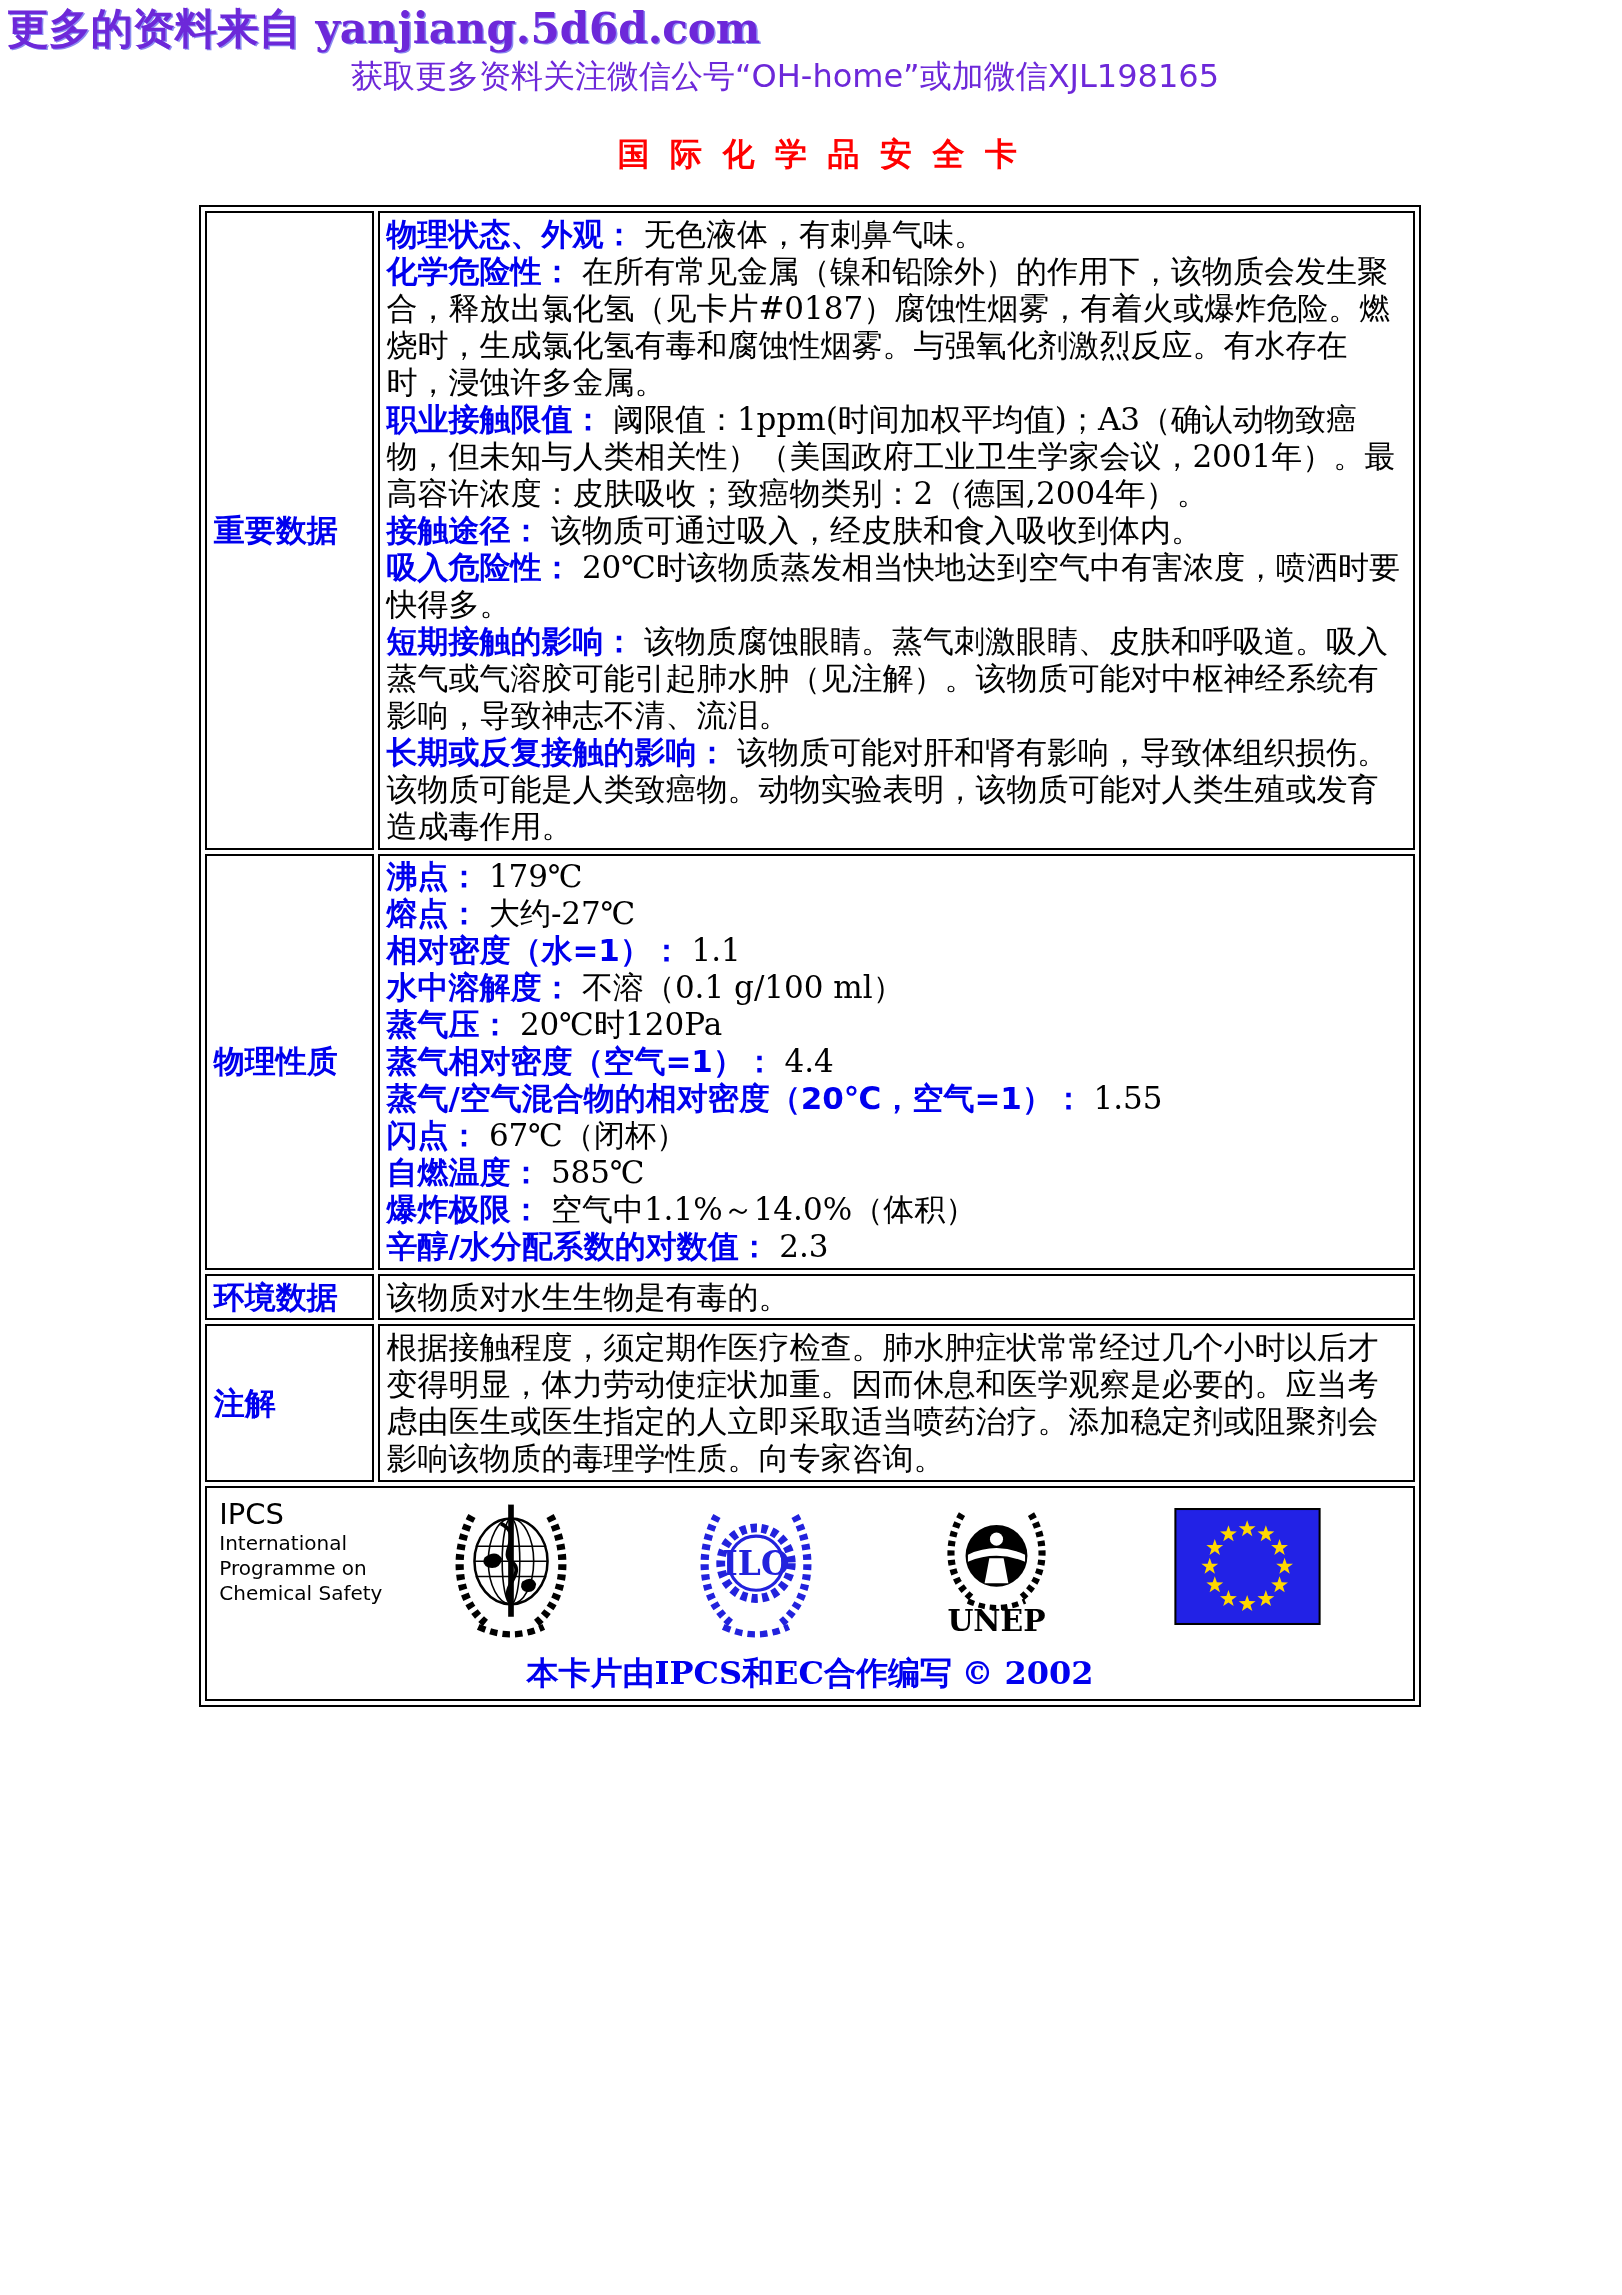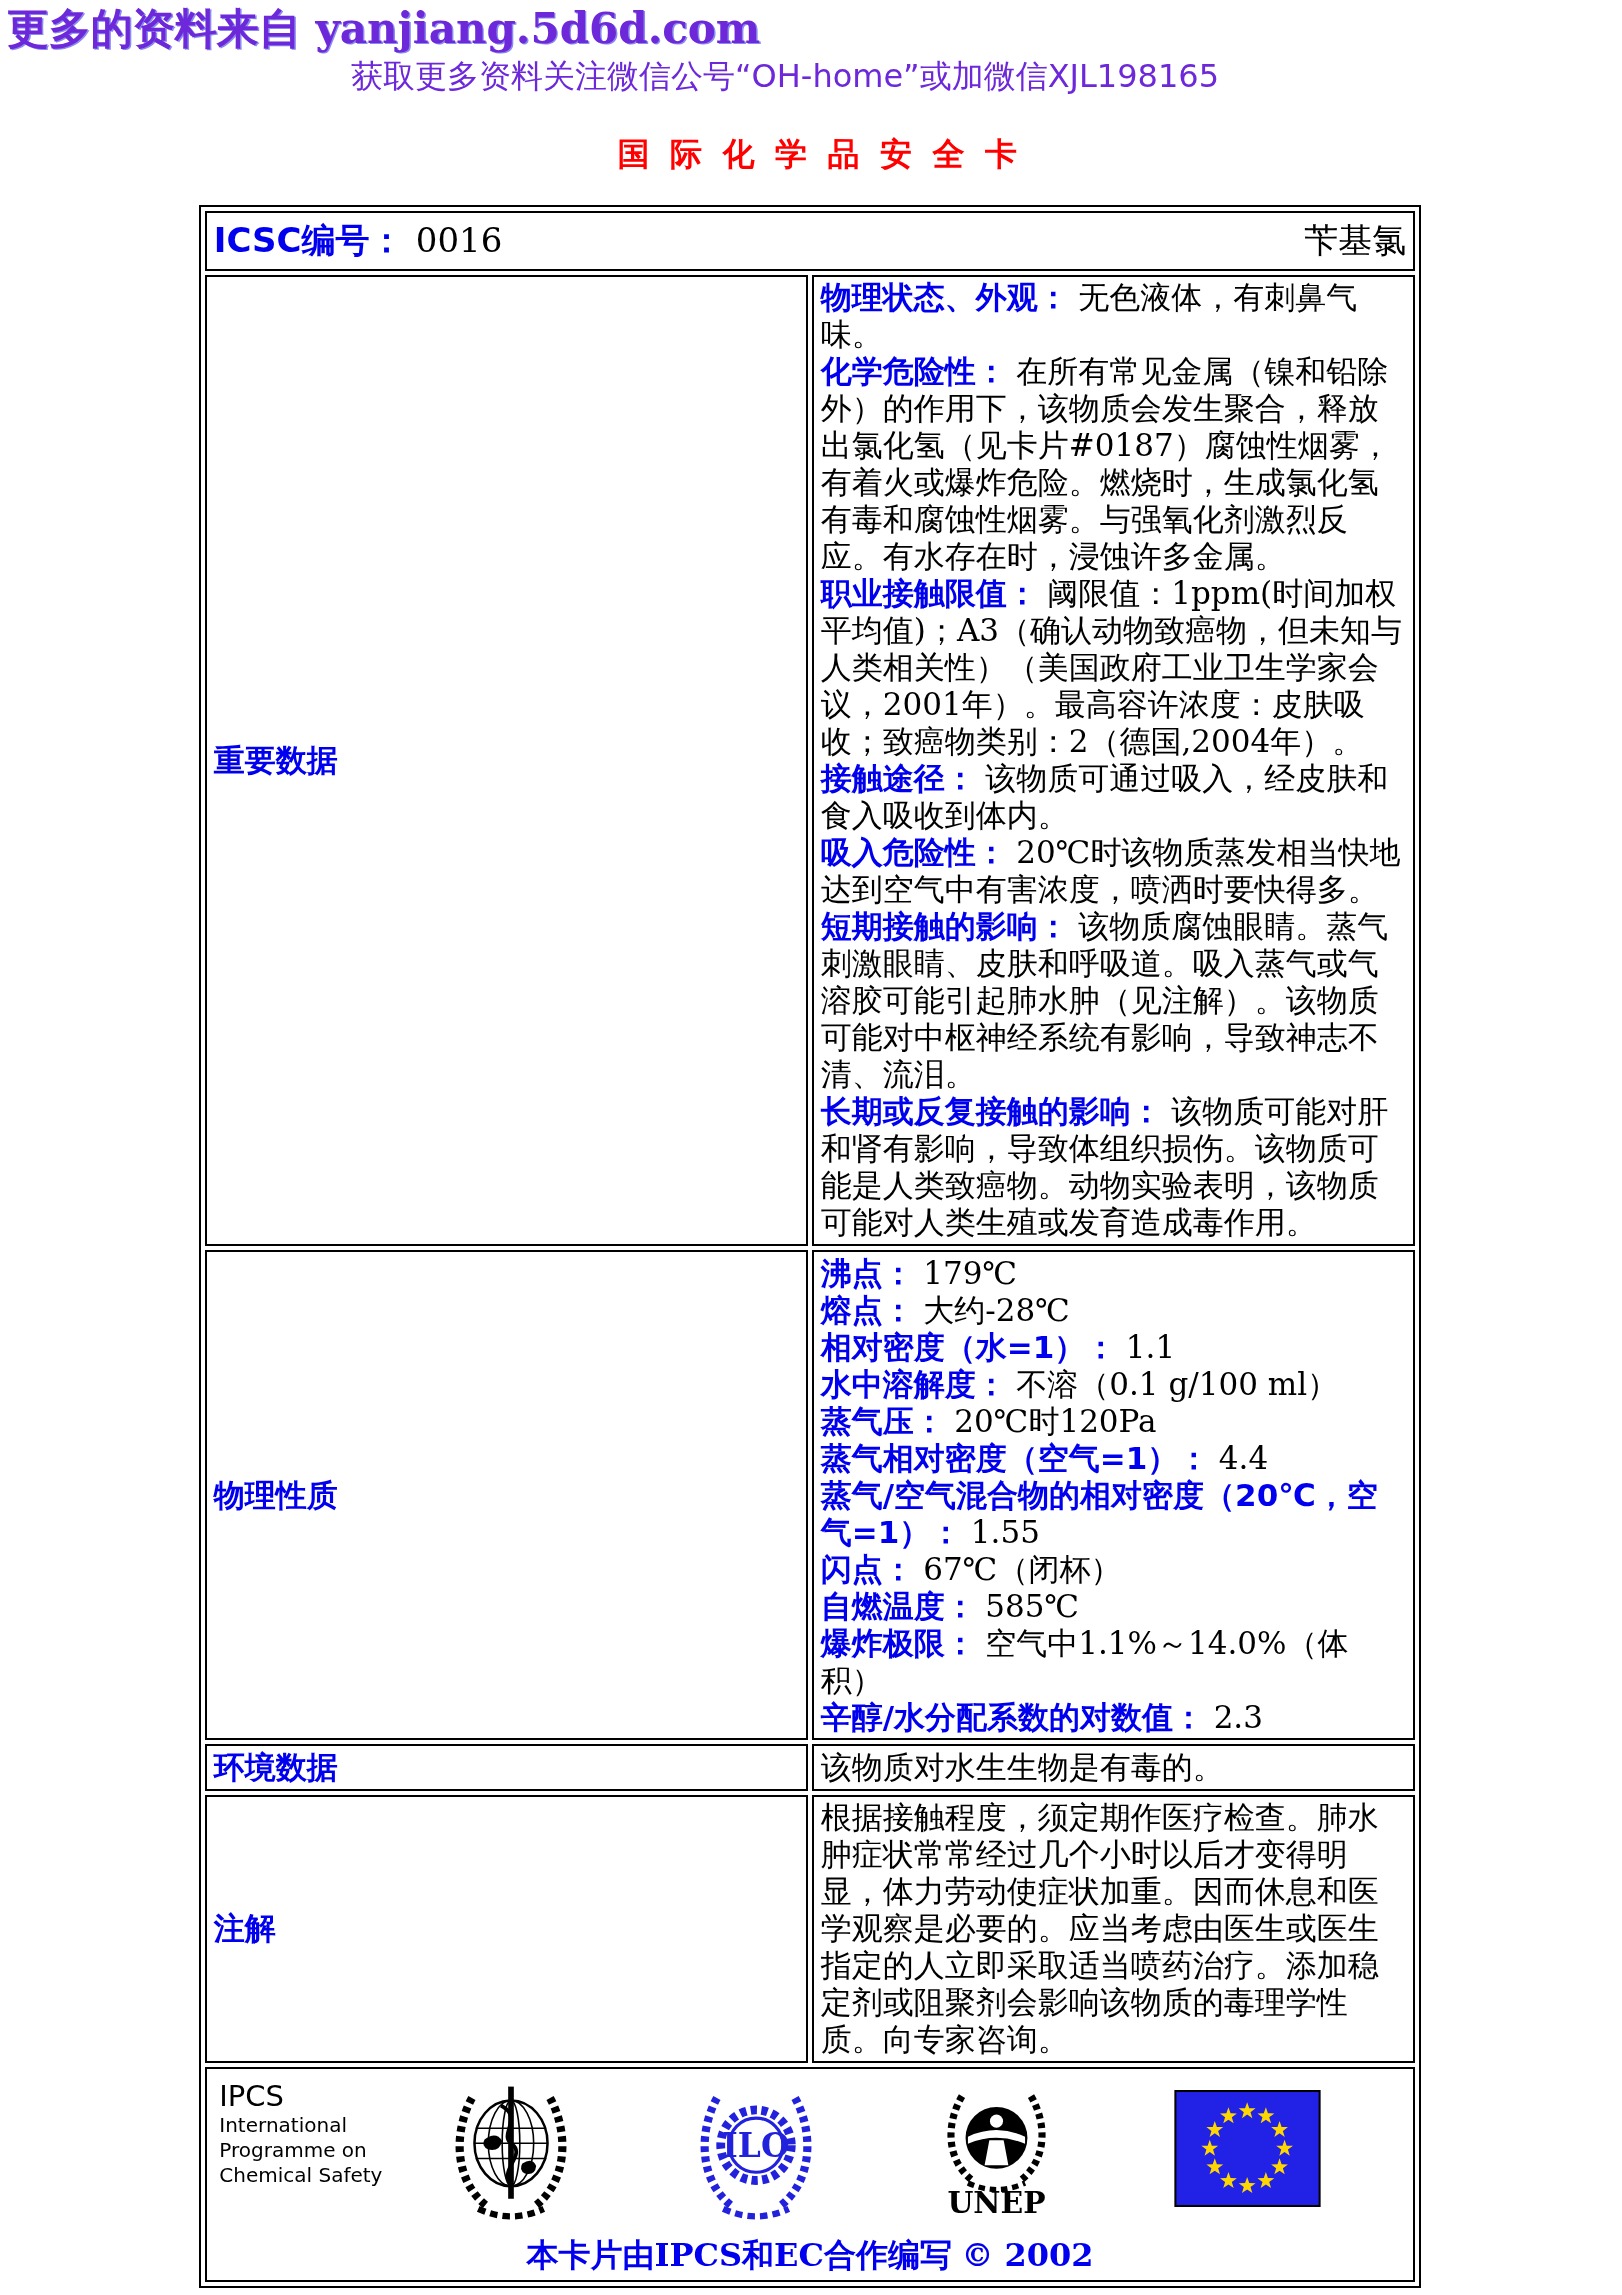--- a/index.html
+++ b/index.html
@@ -90,49 +90,39 @@
   <span>更多的资料来自</span>
   <span class="url">yanjiang.5d6d.com</span>
 </div>
 <div class="banner2">获取更多资料关注微信公号“OH-home”或加微信XJL198165</div>
 
 <div class="doc-title">国际化学品安全卡</div>
 
 <table class="card">
 
   <tbody>
-      <tr>
-    <td colspan="2">
-      <div class="icsc-cell">
-        <span class="icsc-left">
-          <span class="icsc-label">ICSC编号：</span><span>0016</span>
-        </span>
-        <span class="chem-name">苄基氯</span>
-      </div>
-    </td>
-  </tr>
 
   <tr>
     <td class="rowlabel">重要数据</td>
     <td class="content-important">
       <div class="item"><span class="lbl">物理状态、外观：</span><span>无色液体，有刺鼻气味。</span></div>
       <div class="item"><span class="lbl">化学危险性：</span><span>在所有常见金属（镍和铅除外）的作用下，该物质会发生聚合，释放出氯化氢（见卡片#0187）腐蚀性烟雾，有着火或爆炸危险。燃烧时，生成氯化氢有毒和腐蚀性烟雾。与强氧化剂激烈反应。有水存在时，浸蚀许多金属。</span></div>
       <div class="item"><span class="lbl">职业接触限值：</span><span>阈限值：1ppm(时间加权平均值)；A3（确认动物致癌物，但未知与人类相关性）（美国政府工业卫生学家会议，2001年）。最高容许浓度：皮肤吸收；致癌物类别：2（德国,2004年）。</span></div>
       <div class="item"><span class="lbl">接触途径：</span><span>该物质可通过吸入，经皮肤和食入吸收到体内。</span></div>
       <div class="item"><span class="lbl">吸入危险性：</span><span>20℃时该物质蒸发相当快地达到空气中有害浓度，喷洒时要快得多。</span></div>
       <div class="item"><span class="lbl">短期接触的影响：</span><span>该物质腐蚀眼睛。蒸气刺激眼睛、皮肤和呼吸道。吸入蒸气或气溶胶可能引起肺水肿（见注解）。该物质可能对中枢神经系统有影响，导致神志不清、流泪。</span></div>
       <div class="item"><span class="lbl">长期或反复接触的影响：</span><span>该物质可能对肝和肾有影响，导致体组织损伤。该物质可能是人类致癌物。动物实验表明，该物质可能对人类生殖或发育造成毒作用。</span></div>
     </td>
   </tr>
 
   <tr>
     <td class="rowlabel">物理性质</td>
     <td class="content-physical">
       <div class="item"><span class="lbl">沸点：</span><span>179℃</span></div>
-      <div class="item"><span class="lbl">熔点：</span><span>大约-28℃</span></div>
+      <div class="item"><span class="lbl">熔点：</span><span>大约-27℃</span></div>
       <div class="item"><span class="lbl">相对密度（水=1）：</span><span>1.1</span></div>
       <div class="item"><span class="lbl">水中溶解度：</span><span>不溶（0.1 g/100 ml）</span></div>
       <div class="item"><span class="lbl">蒸气压：</span><span>20℃时120Pa</span></div>
       <div class="item"><span class="lbl">蒸气相对密度（空气=1）：</span><span>4.4</span></div>
       <div class="item"><span class="lbl">蒸气/空气混合物的相对密度（20℃，空气=1）：</span><span>1.55</span></div>
       <div class="item"><span class="lbl">闪点：</span><span>67℃（闭杯）</span></div>
       <div class="item"><span class="lbl">自燃温度：</span><span>585℃</span></div>
       <div class="item"><span class="lbl">爆炸极限：</span><span>空气中1.1%～14.0%（体积）</span></div>
       <div class="item"><span class="lbl">辛醇/水分配系数的对数值：</span><span>2.3</span></div>
     </td>

